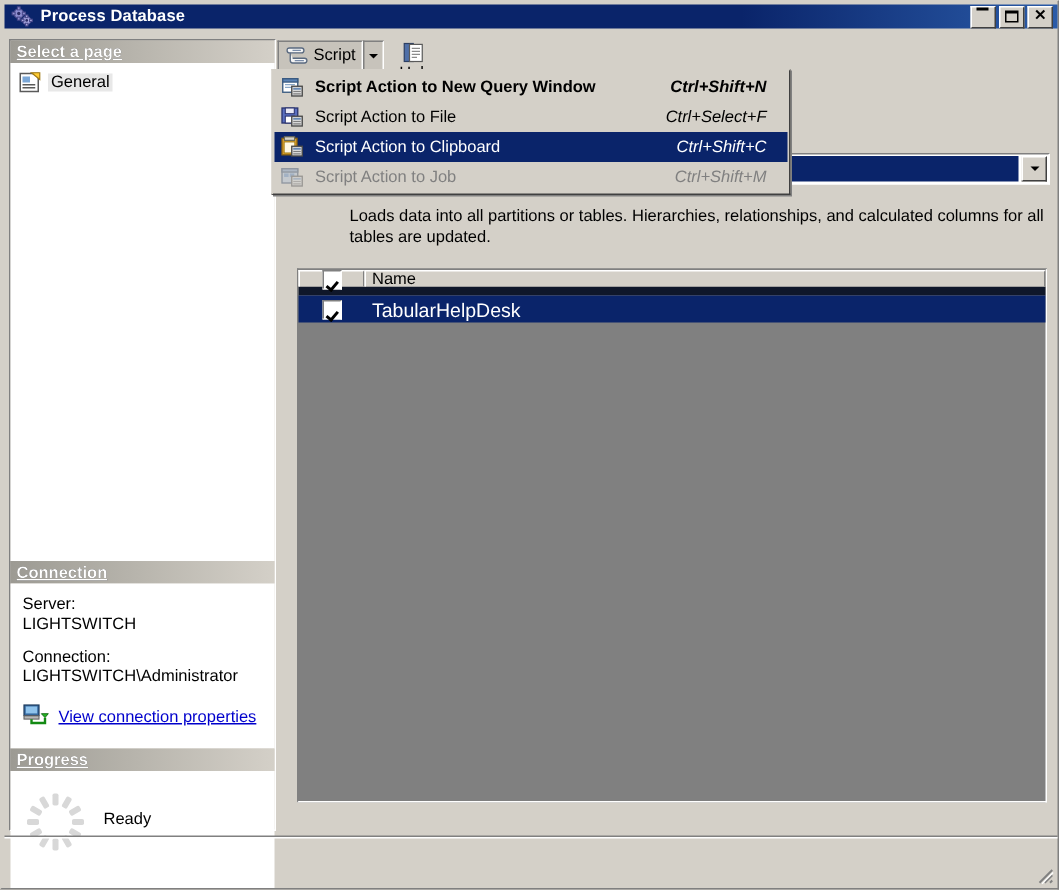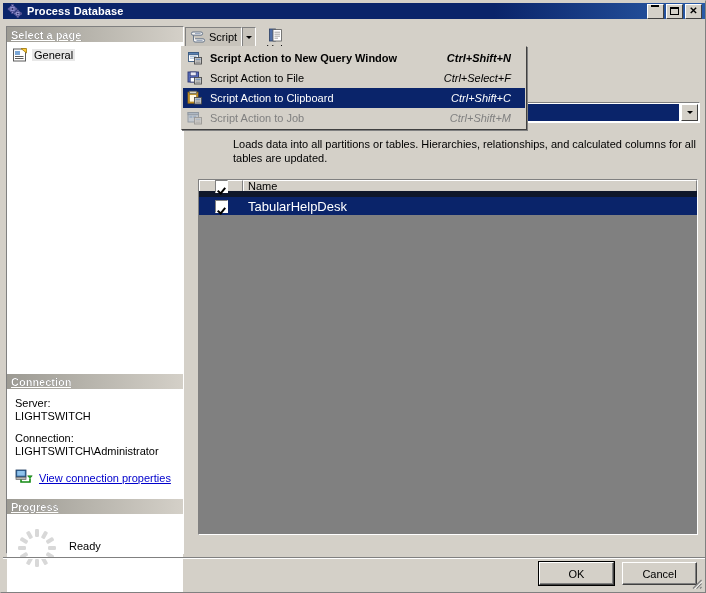--- a/index.html
+++ b/index.html
@@ -450,24 +450,20 @@
           <div class="lv-cell-check">
             <div class="wincheck"></div>
           </div>
           <div class="lv-cell-name">TabularHelpDesk</div>
         </div>
       </div>
     </div>
   </div>
 
   <div id="bottom-sep"></div>
-  <div id="btn-row">
-    <button class="dlg-btn default">OK</button>
-    <button class="dlg-btn">Cancel</button>
-  </div>
   <div id="resize-grip">
     <svg width="12" height="12" viewBox="0 0 12 12">
       <g stroke="#808080" stroke-width="1.3">
         <line x1="10.5" y1="2" x2="2" y2="10.5"></line>
         <line x1="10.5" y1="5.5" x2="5.5" y2="10.5"></line>
         <line x1="10.5" y1="9" x2="9" y2="10.5"></line>
       </g>
       <g stroke="#ffffff" stroke-width="0.9">
         <line x1="10.5" y1="3.1" x2="3.1" y2="10.5" transform="translate(0.6,0.6)"></line>
       </g>

